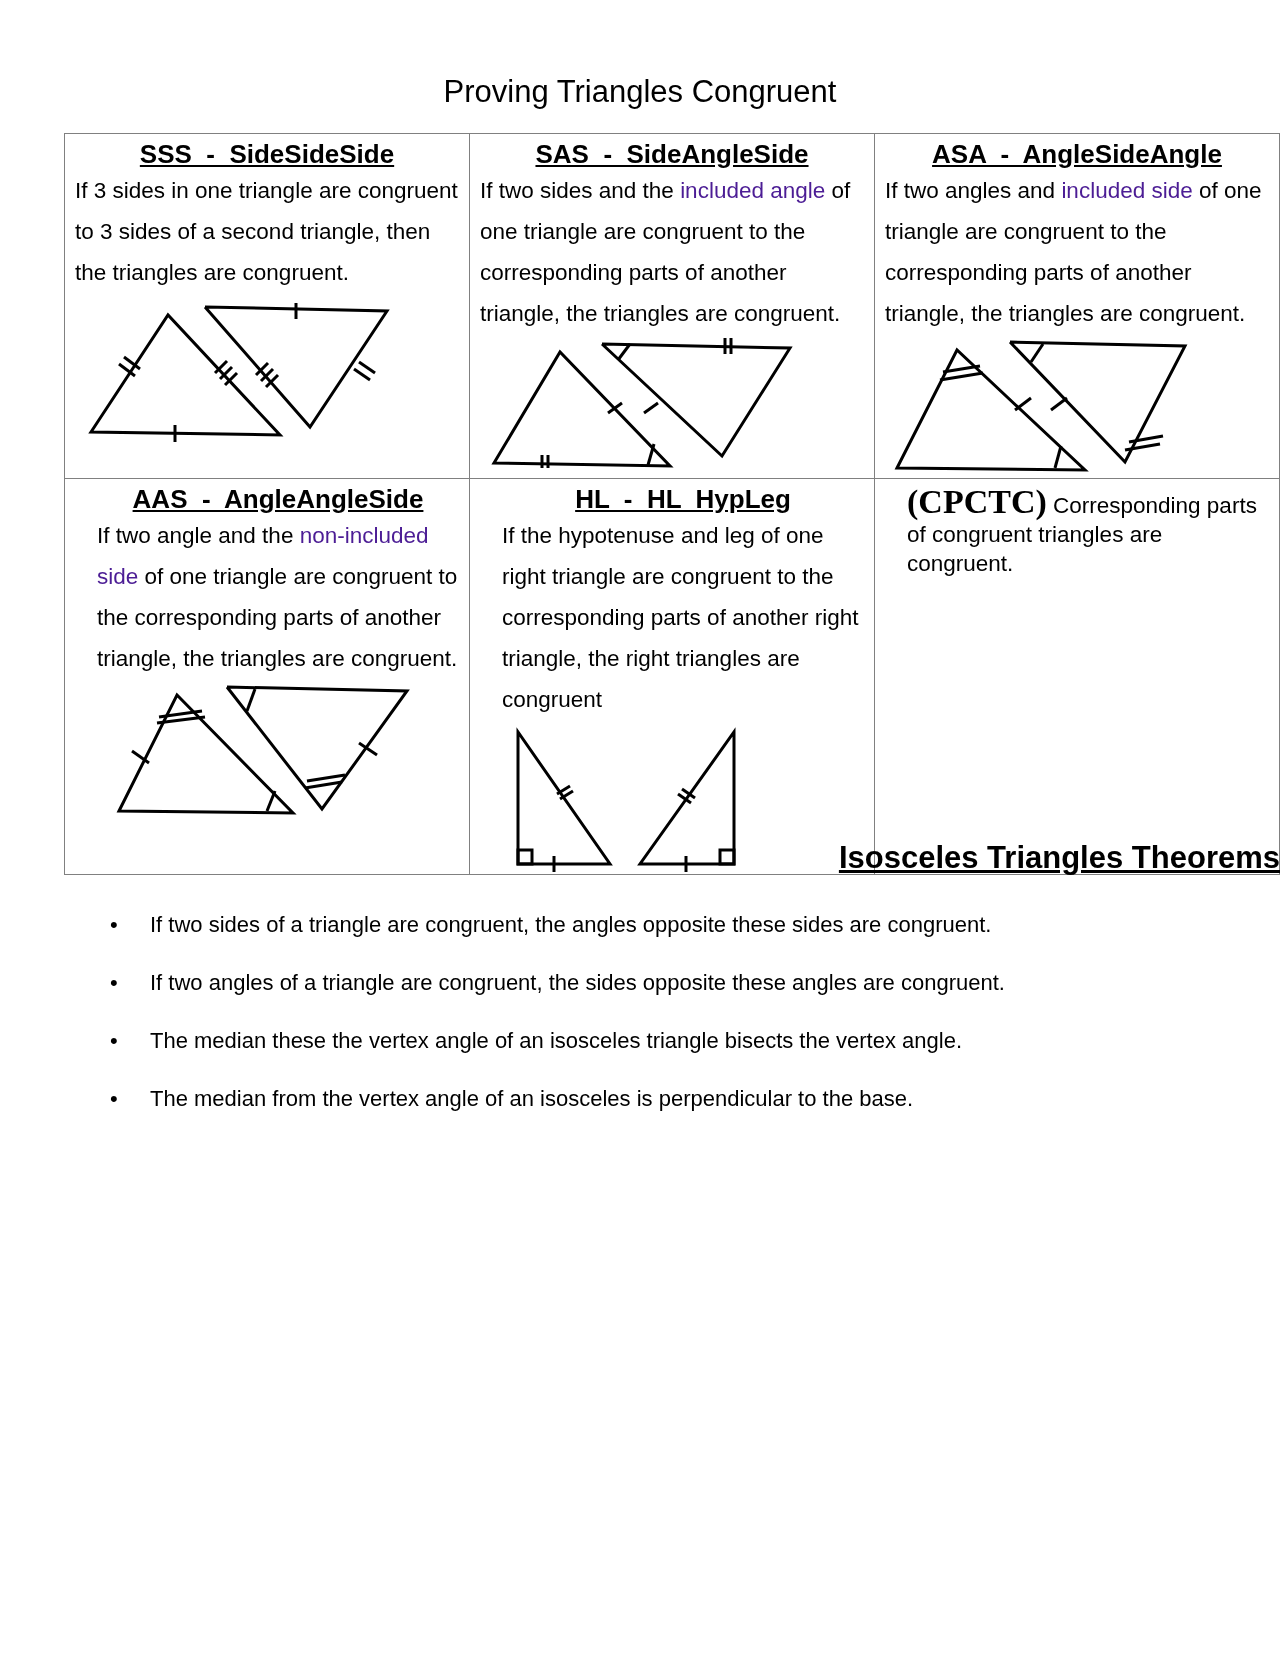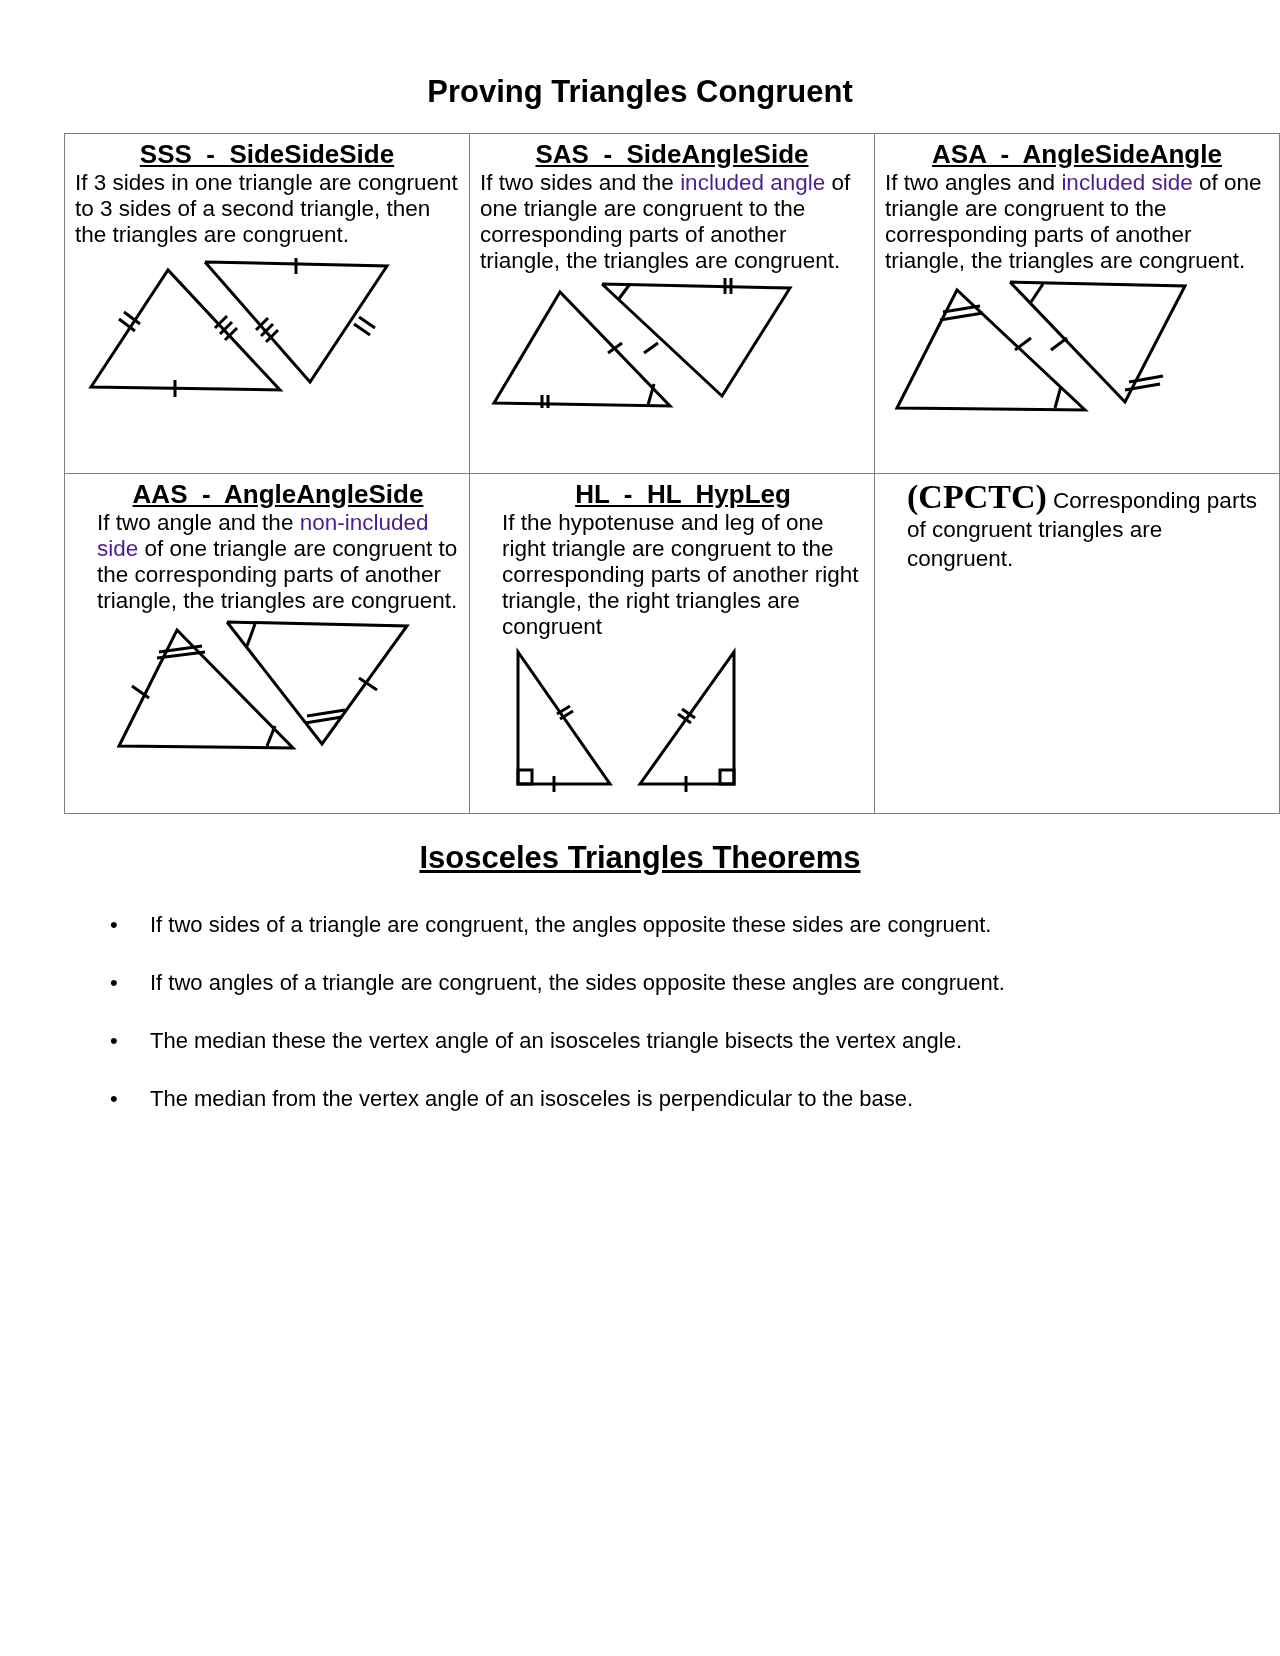--- a/index.html
+++ b/index.html
@@ -1,32 +1,32 @@
 <!DOCTYPE html>
 <html><head>
 <meta charset="utf-8">
 <style>
   html, body { margin: 0; padding: 0; background: #ffffff; }
   body { width: 1280px; height: 1656px; position: relative; overflow: hidden;
          font-family: "Liberation Sans", sans-serif; color: #000; }
   .title { position: absolute; top: 74px; left: 0; width: 1280px; text-align: center;
-           font-size: 31px; font-weight: bold; }
+           font-size: 31px; font-weight: normal; }
   table.grid { position: absolute; top: 133px; left: 64px; width: 1152px;
                border-collapse: collapse; table-layout: fixed; }
   table.grid td { border: 1.5px solid #808080; vertical-align: top; padding: 0 10px; width: 384px; }
   table.grid tr.r1 td { height: 339px; }
   table.grid tr.r2 td { height: 339px; padding-left: 32px; }
   .cell-head { text-align: center; font-weight: bold; font-size: 26px; text-decoration: underline;
                line-height: 32px; margin-top: 4px; white-space: pre; }
-  .cell-body { font-size: 22.5px; line-height: 26px; }
+  .cell-body { font-size: 22.5px; line-height: 41px; }
   .red { color: #4c1d95; }
   .fig { display: block; margin-top: 4px; }
   .cpctc-big { font-family: "Liberation Serif", serif; font-weight: bold; font-size: 34px; }
   .cpctc-body { font-size: 22.5px; line-height: 29px; padding-top: 8px; }
-  .iso-title { position: absolute; top: 840px; left: 0; width: 1280px; text-align: center;
+  .iso-title { position: absolute; top: 840px; left: 0; width: 1280px; text-align: right;
                font-size: 31px; font-weight: bold; text-decoration: underline; }
   .bullets { position: absolute; top: 912px; left: 110px; margin: 0; padding: 0; list-style: none; }
   .bullets li { font-size: 22px; height: 58px; display: flex; }
   .bullets .dot { width: 40px; display: inline-block; }
 </style>
 </head>
 <body>
 
 <div class="title">Proving Triangles Congruent</div>
 

